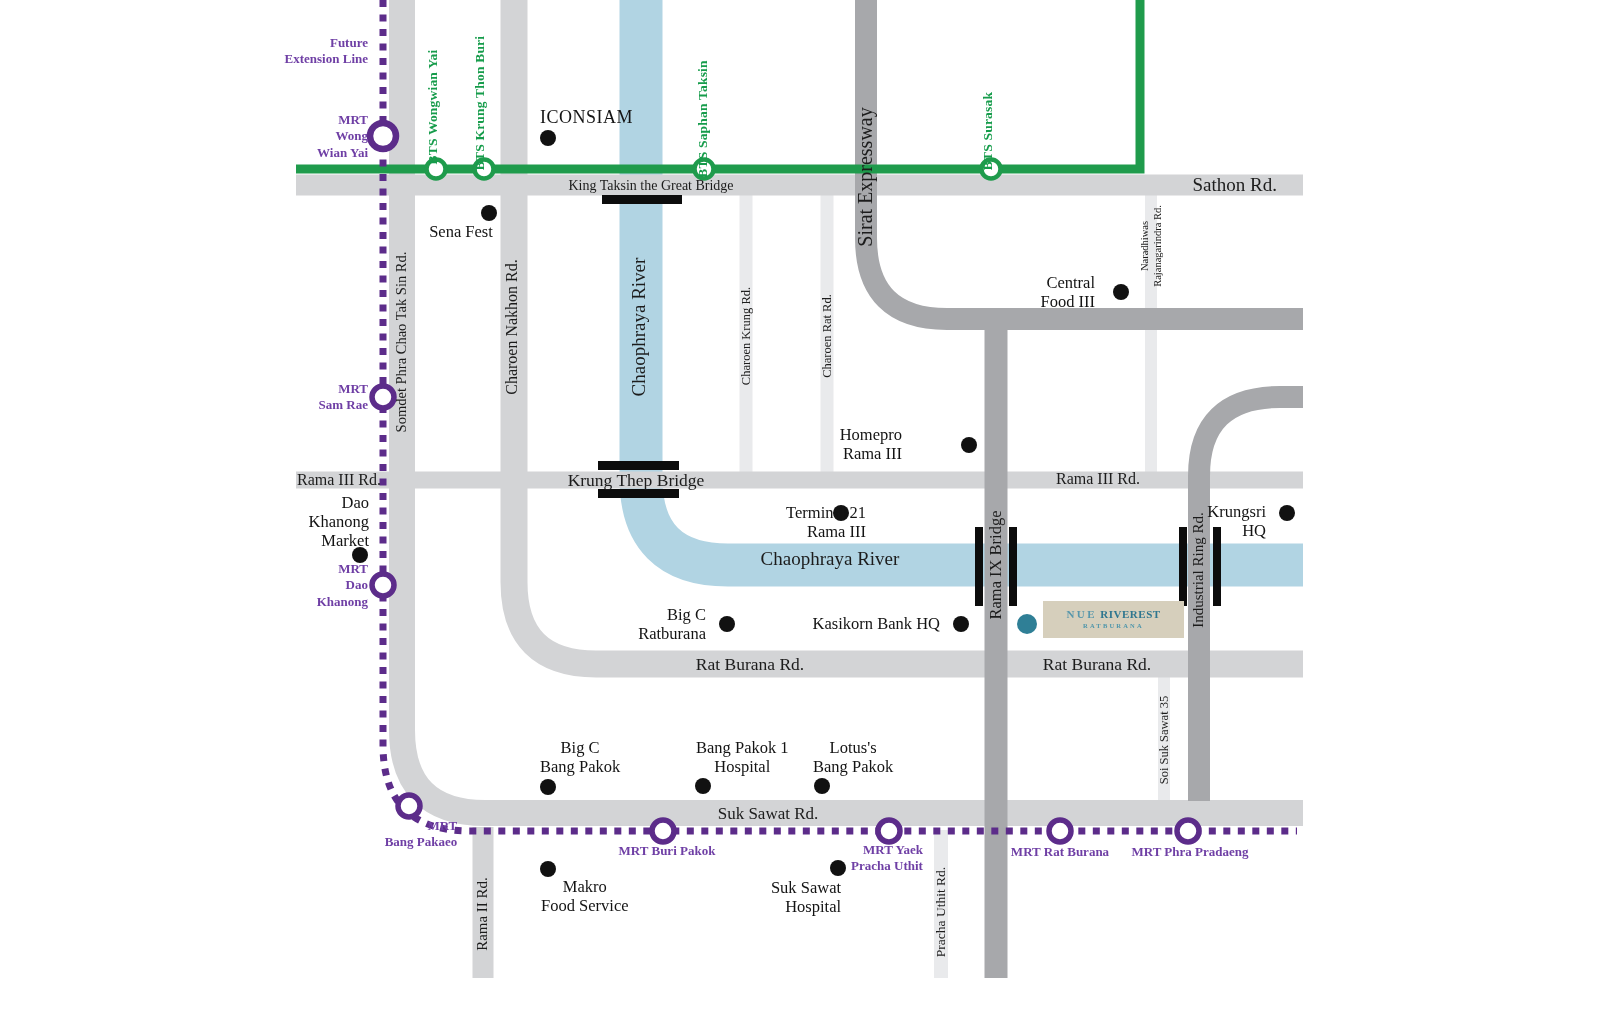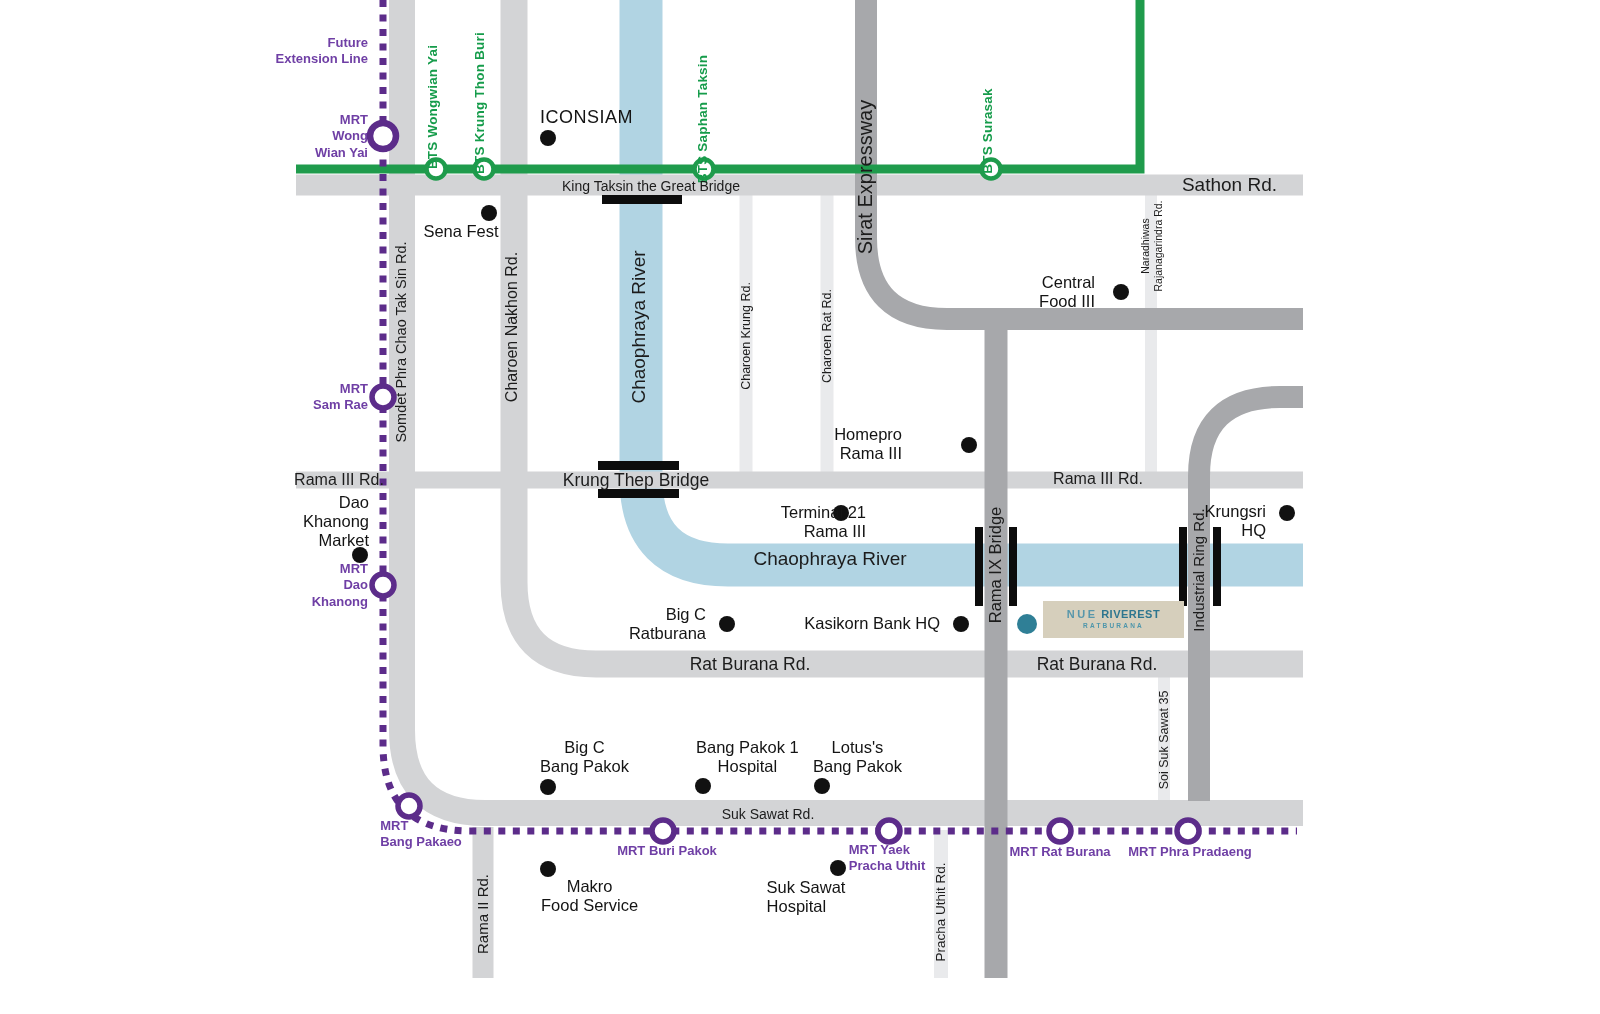--- a/index.html
+++ b/index.html
@@ -1,20 +1,20 @@
 <!DOCTYPE html>
 <html><head>
 <meta charset="utf-8">
 <style>
   html,body{margin:0;padding:0;background:#ffffff;}
   #stage{position:relative;width:1600px;height:978px;background:#ffffff;overflow:hidden;
-         font-family:Liberation Sans, sans-serif;border-radius:25px;}
+         font-family:Liberation Serif, serif;border-radius:25px;}
   #mapsvg{position:absolute;left:0;top:0;}
   .lbl{position:absolute;white-space:pre-line;color:#151515;font-size:16px;line-height:1.16;}
-  .c{transform:translate(-50%,-50%);text-align:left;}
+  .c{transform:translate(-50%,-50%);text-align:right;}
   .r{transform:translate(-100%,-50%);text-align:right;}
   .l{transform:translate(0,-50%);text-align:center;}
   .rot{transform:translate(-50%,-50%) rotate(-90deg);text-align:center;white-space:pre;}
   .rot2{transform:translate(-50%,-50%) rotate(-90deg);text-align:center;white-space:pre-line;}
   .landmark{font-size:16.5px;color:#141414;}
   .roadlbl{color:#1c1c1c;}
   .big{font-size:19px;}
   .purple{color:#6f3fa5;font-weight:bold;font-size:13px;line-height:1.25;}
   .green{color:#169c4b;font-weight:bold;font-size:13.5px;letter-spacing:.2px;}
   .iconsiam{font-size:18px;letter-spacing:.5px;}
@@ -125,21 +125,21 @@
   <div class="lbl roadlbl rot" style="left:512px;top:327px">Charoen Nakhon Rd.</div>
   <div class="lbl roadlbl rot" style="left:401px;top:342px;font-size:14.5px">Somdet Phra Chao Tak Sin Rd.</div>
   <div class="lbl roadlbl rot" style="left:746px;top:336px;font-size:12.5px">Charoen Krung Rd.</div>
   <div class="lbl roadlbl rot" style="left:827px;top:336px;font-size:12.5px">Charoen Rat Rd.</div>
   <div class="lbl roadlbl rot2" style="left:1152px;top:246px;font-size:10.5px;line-height:1.2">Naradhiwas
 Rajanagarindra Rd.</div>
   <div class="lbl roadlbl rot" style="left:1199px;top:570px;font-size:15px">Industrial Ring Rd.</div>
   <div class="lbl roadlbl rot" style="left:996px;top:565px;font-size:16.5px">Rama IX Bridge</div>
   <div class="lbl roadlbl c" style="left:750px;top:664px;font-size:17.5px">Rat Burana Rd.</div>
   <div class="lbl roadlbl c" style="left:1097px;top:664px;font-size:17.5px">Rat Burana Rd.</div>
-  <div class="lbl roadlbl c" style="left:768px;top:814px;font-size:14px">Suk Sawat Rd.</div>
+  <div class="lbl roadlbl c" style="left:768px;top:814px;font-size:17px">Suk Sawat Rd.</div>
   <div class="lbl roadlbl rot" style="left:1164px;top:740px;font-size:12.5px">Soi Suk Sawat 35</div>
   <div class="lbl roadlbl rot" style="left:941px;top:912px;font-size:13.5px">Pracha Uthit Rd.</div>
   <div class="lbl roadlbl rot" style="left:483px;top:914px;font-size:15px">Rama II Rd.</div>
 
   <div class="lbl roadlbl c" style="left:651px;top:186px;font-size:14px">King Taksin the Great Bridge</div>
   <div class="lbl roadlbl c" style="left:636px;top:480px;font-size:17.5px">Krung Thep Bridge</div>
   <div class="lbl roadlbl rot" style="left:639px;top:327px;font-size:19px">Chaophraya River</div>
   <div class="lbl roadlbl c big" style="left:830px;top:559px">Chaophraya River</div>
 
   <div class="lbl landmark iconsiam l" style="left:540px;top:117px">ICONSIAM</div>

